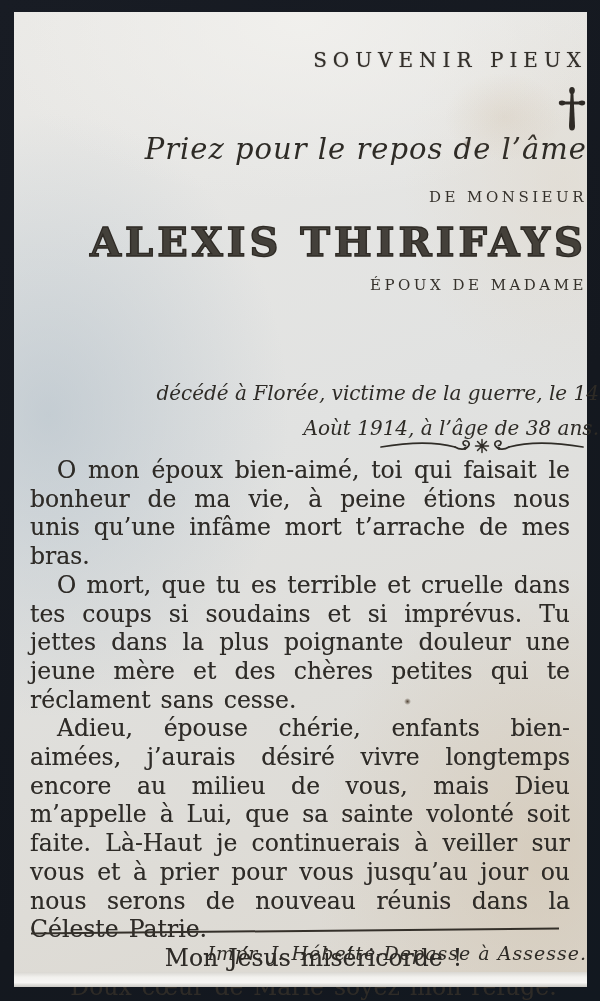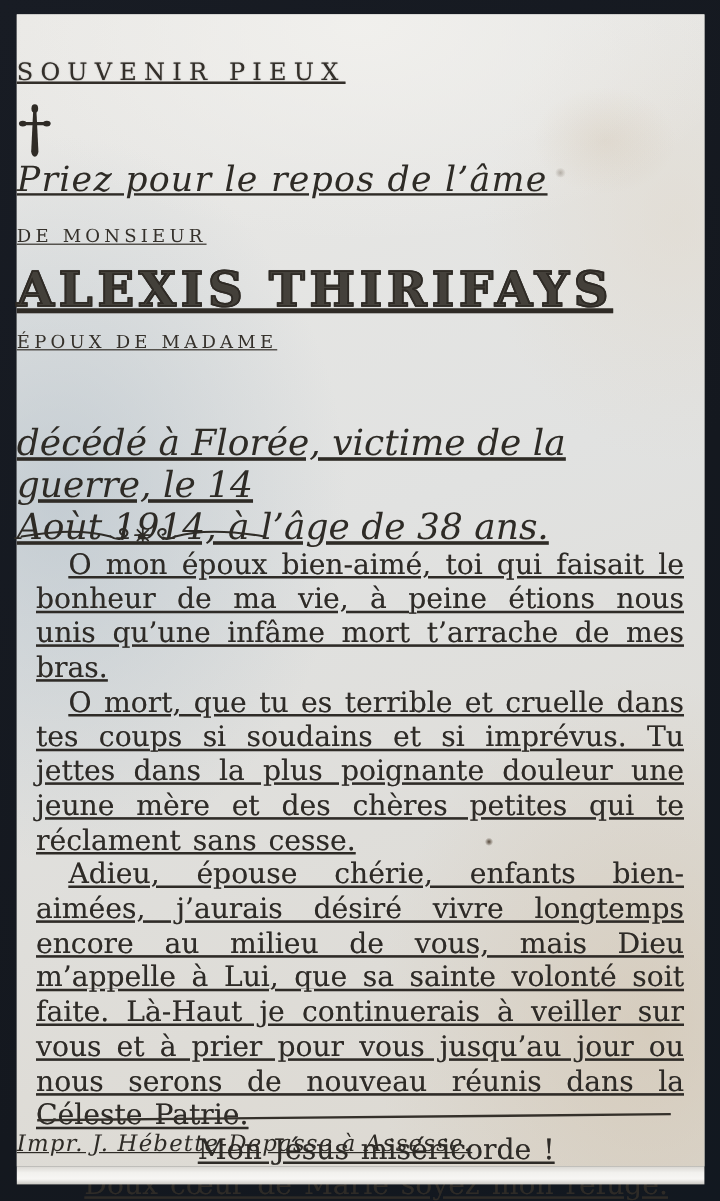--- a/index.html
+++ b/index.html
@@ -26,21 +26,21 @@
       radial-gradient(ellipse 40% 30% at 96% 18%, rgba(224,215,201,0.5), transparent 70%),
       linear-gradient(160deg, #eae9e6 0%, #e1e2e1 45%, #dcd8d0 100%);
     color: #2f2c27;
   }
   .paper-edge {
     position: absolute;
     left: 14px; top: 972px;
     width: 573px; height: 15px;
     background: linear-gradient(180deg, #d9d7d2 0%, #f2f1ee 35%, #f7f6f4 70%, #c9c7c2 100%);
   }
-  .abs { position: absolute; left: 0; width: 100%; text-align: left; text-decoration: underline; }
+  .abs { position: absolute; left: 0; width: 100%; text-align: right; }
 
   .card-title {
     top: 36px;
     font-size: 20px; letter-spacing: 6px;
     color: #332f2a;
     text-shadow: 0 0 1px rgba(51,47,42,0.55);
   }
   .cross-wrap { top: 74px; }
   .prayer {
     top: 120px;
@@ -61,35 +61,35 @@
     -webkit-text-stroke: 1.4px #2f2b26;
     text-shadow: 0 0 1px rgba(47,43,38,0.6);
   }
   .epoux { top: 264px; }
   .spouse-name {
     top: 312px;
     font-size: 22px; font-weight: bold; letter-spacing: 4px;
     color: #2e2b26;
   }
   .death-block {
-    top: 340px;
+    top: 364px;
     font-style: italic;
-    font-size: 30px; line-height: 35px;
+    font-size: 20px; line-height: 35px;
     color: #2e2b26;
+    padding-left: 12px;
   }
   .ornament-wrap { top: 424px; }
 
   .body-text {
     position: absolute;
     top: 444px; left: 16px; right: 17px;
     font-size: 23.5px; line-height: 28.7px;
     text-align: justify;
     color: #2e2b27;
     text-shadow: 0 0 0.5px rgba(46,43,39,0.45);
-    text-decoration: underline;
   }
   .body-text p {
     margin: 0;
     text-indent: 27px;
     word-spacing: 2.5px;
   }
   .body-text p.no-justify { text-align: center; }
 
   .footer-rule {
     position: absolute;

